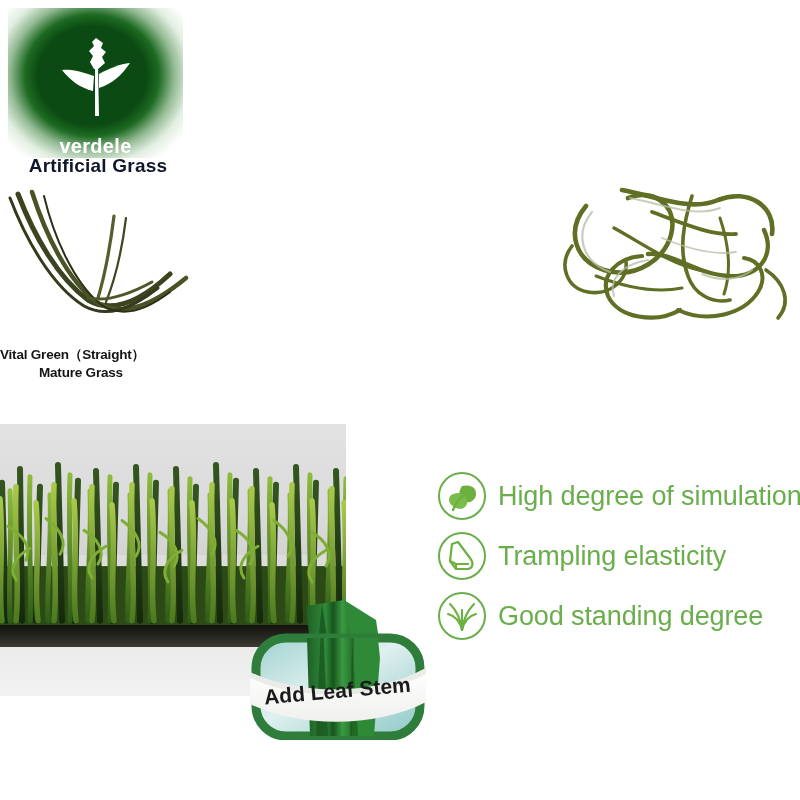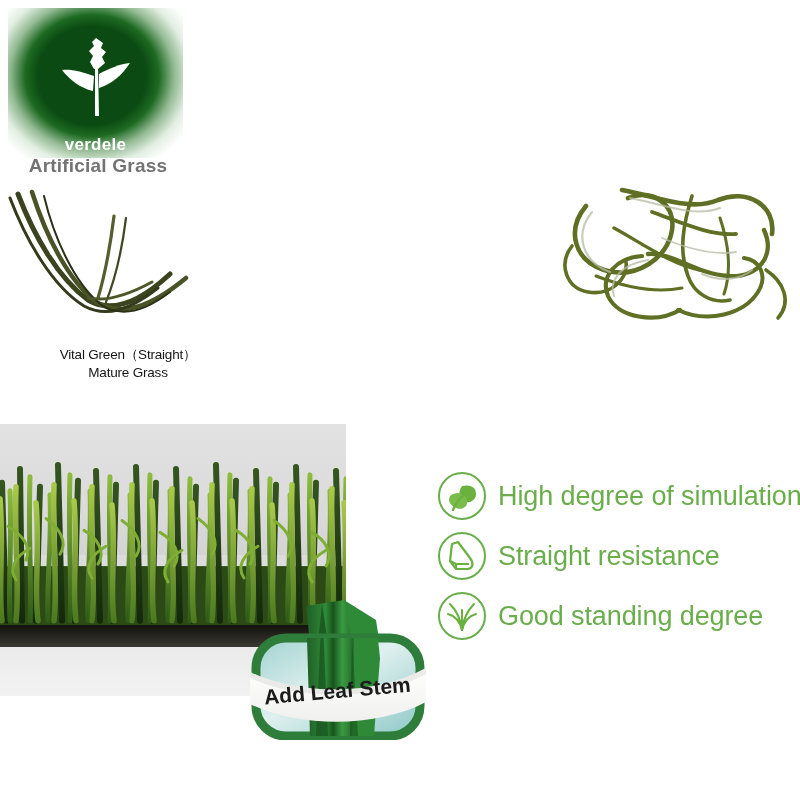--- a/index.html
+++ b/index.html
@@ -46,35 +46,35 @@
     top: 28px;
     width: 72px;
     height: 86px;
   }
   .logo-wordmark {
     position: absolute;
     left: 0;
     top: 128px;
     width: 175px;
     text-align: center;
-    font-size: 17px;
+    font-size: 20px;
     font-weight: bold;
     color: #ffffff;
     letter-spacing: 0.3px;
     line-height: 1;
   }
   .logo-tagline {
     position: absolute;
     left: 0;
     top: 148px;
     width: 180px;
     text-align: center;
     font-size: 19px;
     font-weight: bold;
-    color: #737373;
+    color: #0f172a;
     letter-spacing: 0.2px;
     line-height: 1;
   }
 
   
   .samples {
     position: absolute;
     left: 0;
     top: 178px;
     width: 800px;
@@ -87,30 +87,31 @@
   }
   .sample-art {
     position: absolute;
     left: 0;
     top: 0;
     width: 100%;
     height: 155px;
   }
   .sample-caption {
     position: absolute;
-    left: 13px;
+    left: 0;
     top: 168px;
     width: 100%;
-    text-align: center;
+    text-align: left;
     font-size: 13.5px;
     color: #151515;
     line-height: 1.33;
     letter-spacing: -0.2px;
-  }
-  .sample-caption .l2 { display: block; }
+    font-weight: bold;
+  }
+  .sample-caption .l2 { display: block; padding-left: 39px; }
 
   #sample-1 { left: 0px;   width: 230px; }
   #sample-2 { left: 248px; width: 240px; }
   #sample-3 { left: 552px; width: 248px; }
 
   
   .turf-photo {
     position: absolute;
     left: 0;
     top: 424px;
@@ -425,21 +426,21 @@
 
     <div class="feature-row">
       <svg class="feature-icon" viewBox="0 0 52 52">
         <circle cx="26" cy="26" r="23" fill="none" stroke="#6aae4c" stroke-width="2"></circle>
         <g fill="none" stroke="#6cb13f" stroke-width="2.2" stroke-linejoin="round">
           <path d="M16 14 L22 12 L34 28 C38 33 37 38 32 39 L20 39 L14 31 Z"></path>
           <path d="M20 39 L20 34 L33 34"></path>
           <path d="M14 31 L20 34"></path>
         </g>
       </svg>
-      <span class="feature-label">Straight resistance</span>
+      <span class="feature-label">Trampling elasticity</span>
     </div>
 
     <div class="feature-row">
       <svg class="feature-icon" viewBox="0 0 52 52">
         <circle cx="26" cy="26" r="23" fill="none" stroke="#6aae4c" stroke-width="2"></circle>
         <g fill="none" stroke="#6cb13f" stroke-width="2.1" stroke-linecap="round">
           <path d="M26 40 C25 32 22 22 14 14"></path>
           <path d="M26 40 C27 32 30 22 38 14"></path>
           <path d="M26 40 C24 32 20 26 12 24"></path>
           <path d="M26 40 C28 32 32 26 40 24"></path>

